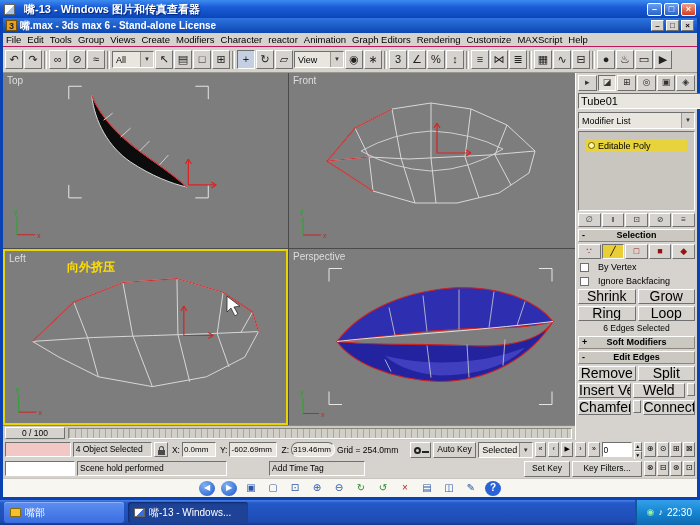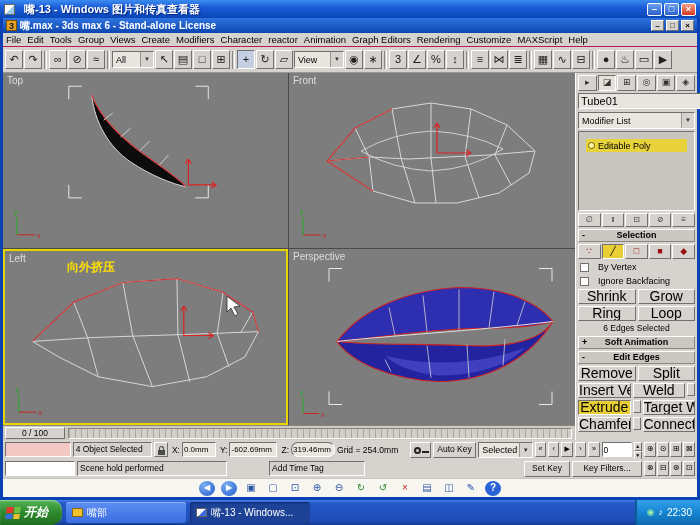--- a/index.html
+++ b/index.html
@@ -423,39 +423,34 @@
           <span class="panel-btn">Shrink</span>
           <span class="panel-btn">Grow</span>
         </div>
         <div class="btn-row">
           <span class="panel-btn">Ring</span>
           <span class="panel-btn">Loop</span>
         </div>
         <div class="sel-status">6 Edges Selected</div>
         <div class="rollout">
           <span class="sign">+</span>
-          <span>Soft Animation</span>
+          <span>Soft Modifiers</span>
         </div>
         <div class="rollout">
           <span class="sign">-</span>
           <span>Edit Edges</span>
         </div>
         <div class="btn-row">
           <span class="panel-btn">Remove</span>
           <span class="panel-btn">Split</span>
         </div>
         <div class="btn-row">
           <span class="panel-btn">Insert Vertex</span>
           <span class="panel-btn">Weld</span>
           <span class="opt-sq"></span>
-        </div>
-        <div class="btn-row">
-          <span class="panel-btn yellow">Extrude</span>
-          <span class="opt-sq"></span>
-          <span class="panel-btn">Target Weld</span>
         </div>
         <div class="btn-row">
           <span class="panel-btn">Chamfer</span>
           <span class="opt-sq"></span>
           <span class="panel-btn">Connect</span>
         </div>
       </div>
 
       <div class="timeline">
         <span class="tl-slider">0 / 100</span>
@@ -533,29 +528,20 @@
     <span class="vt-btn green">↺</span>
     <span class="vt-btn red">×</span>
     <span class="vt-btn">▤</span>
     <span class="vt-btn">◫</span>
     <span class="vt-btn">✎</span>
     <span class="vt-btn help">?</span>
   </div>
 </div>
 
 <div class="taskbar">
-  <div class="start-btn">
-    <span class="flag">
-      <i class="f-r"></i>
-        <i class="f-g"></i>
-        <i class="f-b"></i>
-        <i class="f-y"></i>
-    </span>
-    <span>开始</span>
-  </div>
   <div class="task-btn">
     <span class="task-icon-folder"></span>
     <span>嘴部</span>
   </div>
   <div class="task-btn active">
     <span class="task-icon-pic"></span>
     <span>嘴-13 - Windows...</span>
   </div>
   <div class="tray">
     <span class="tray-icon net">◉</span>

